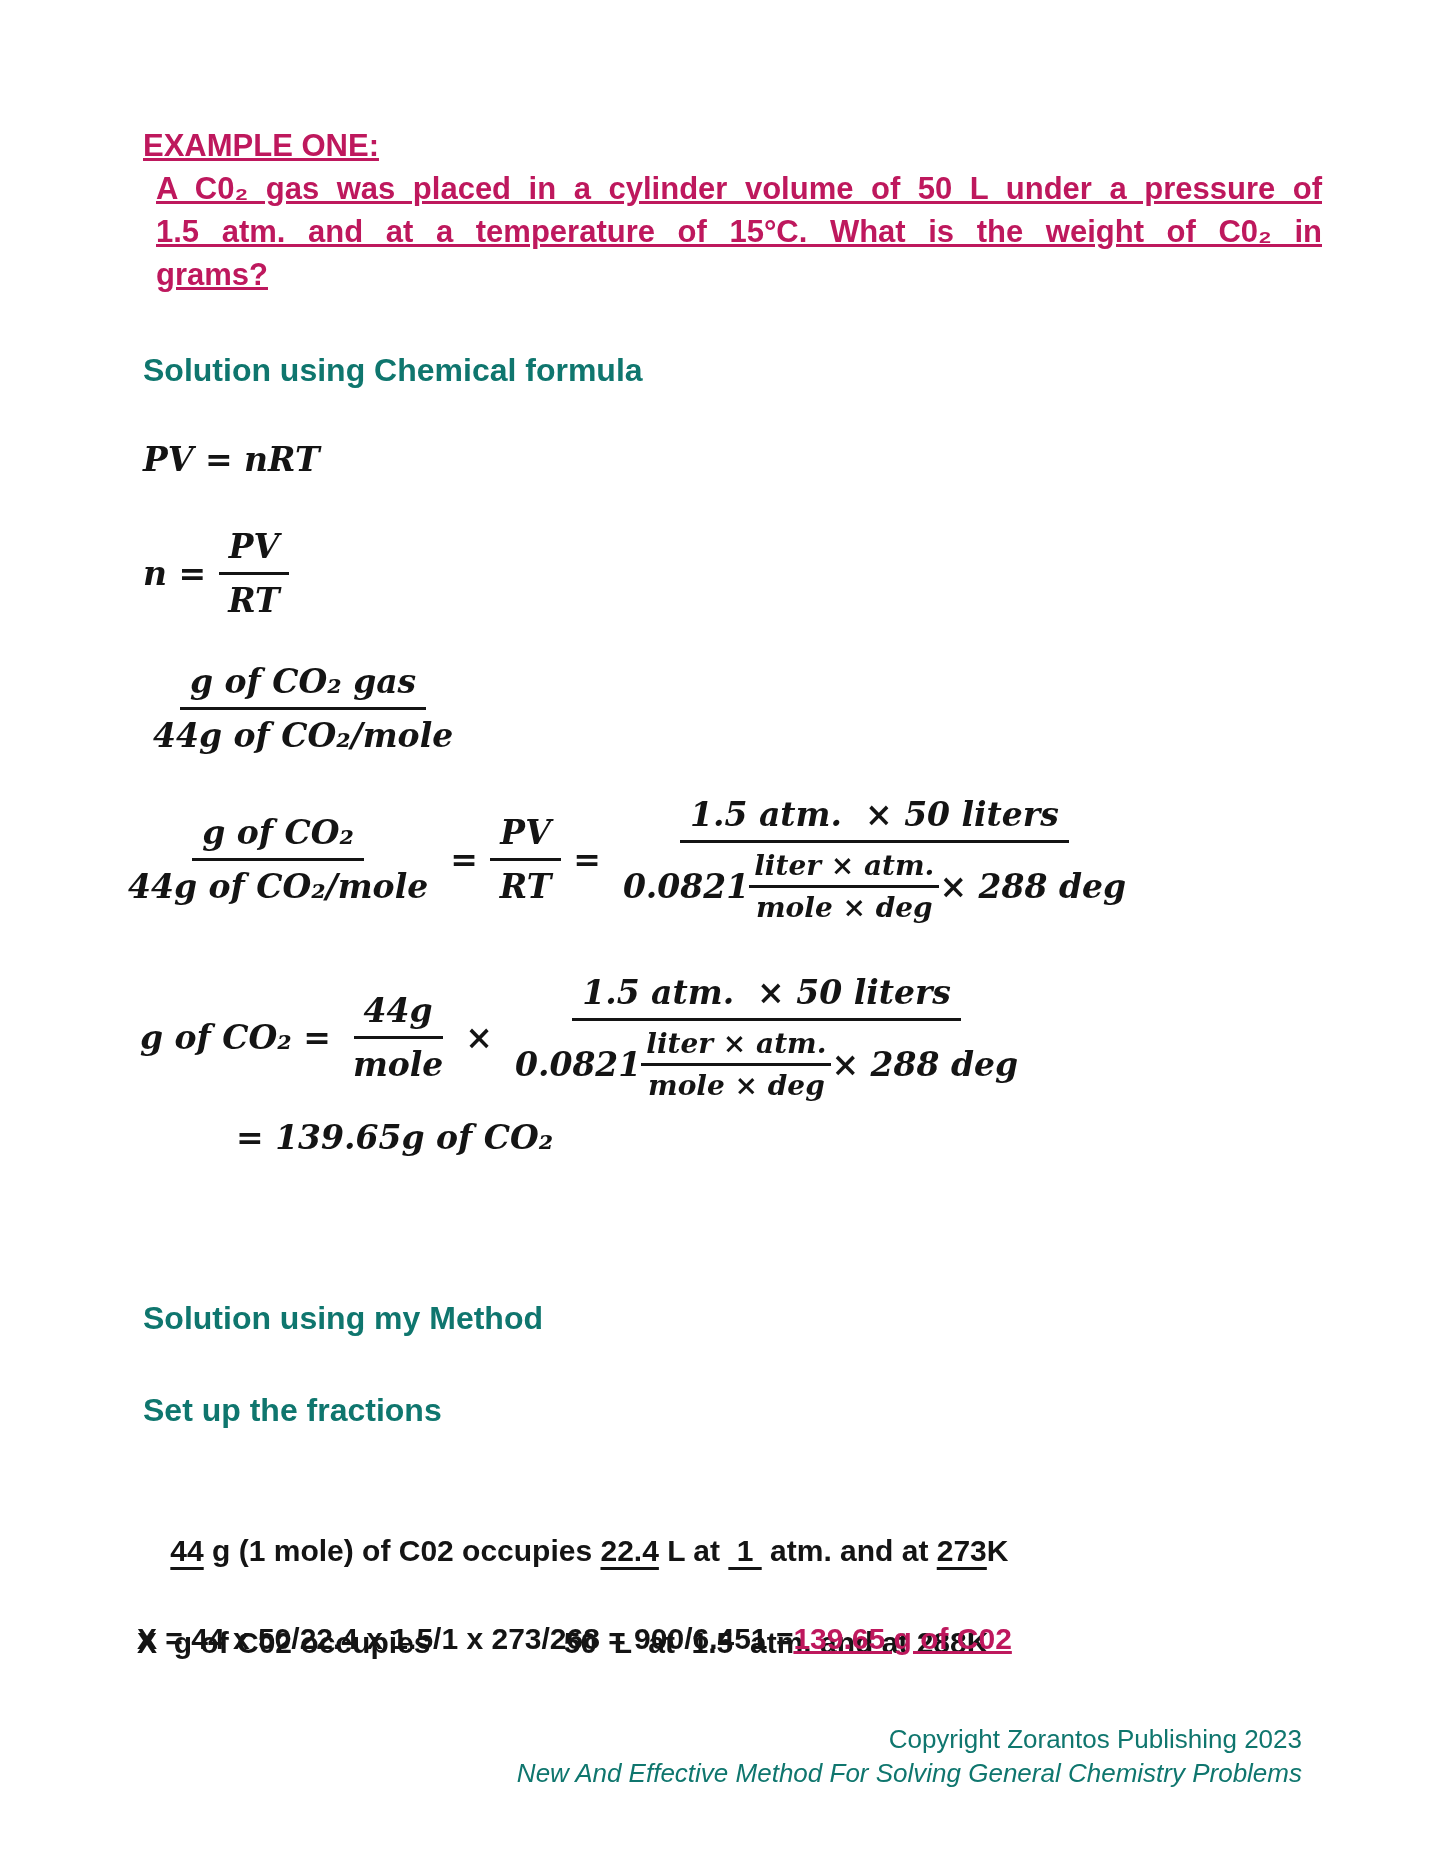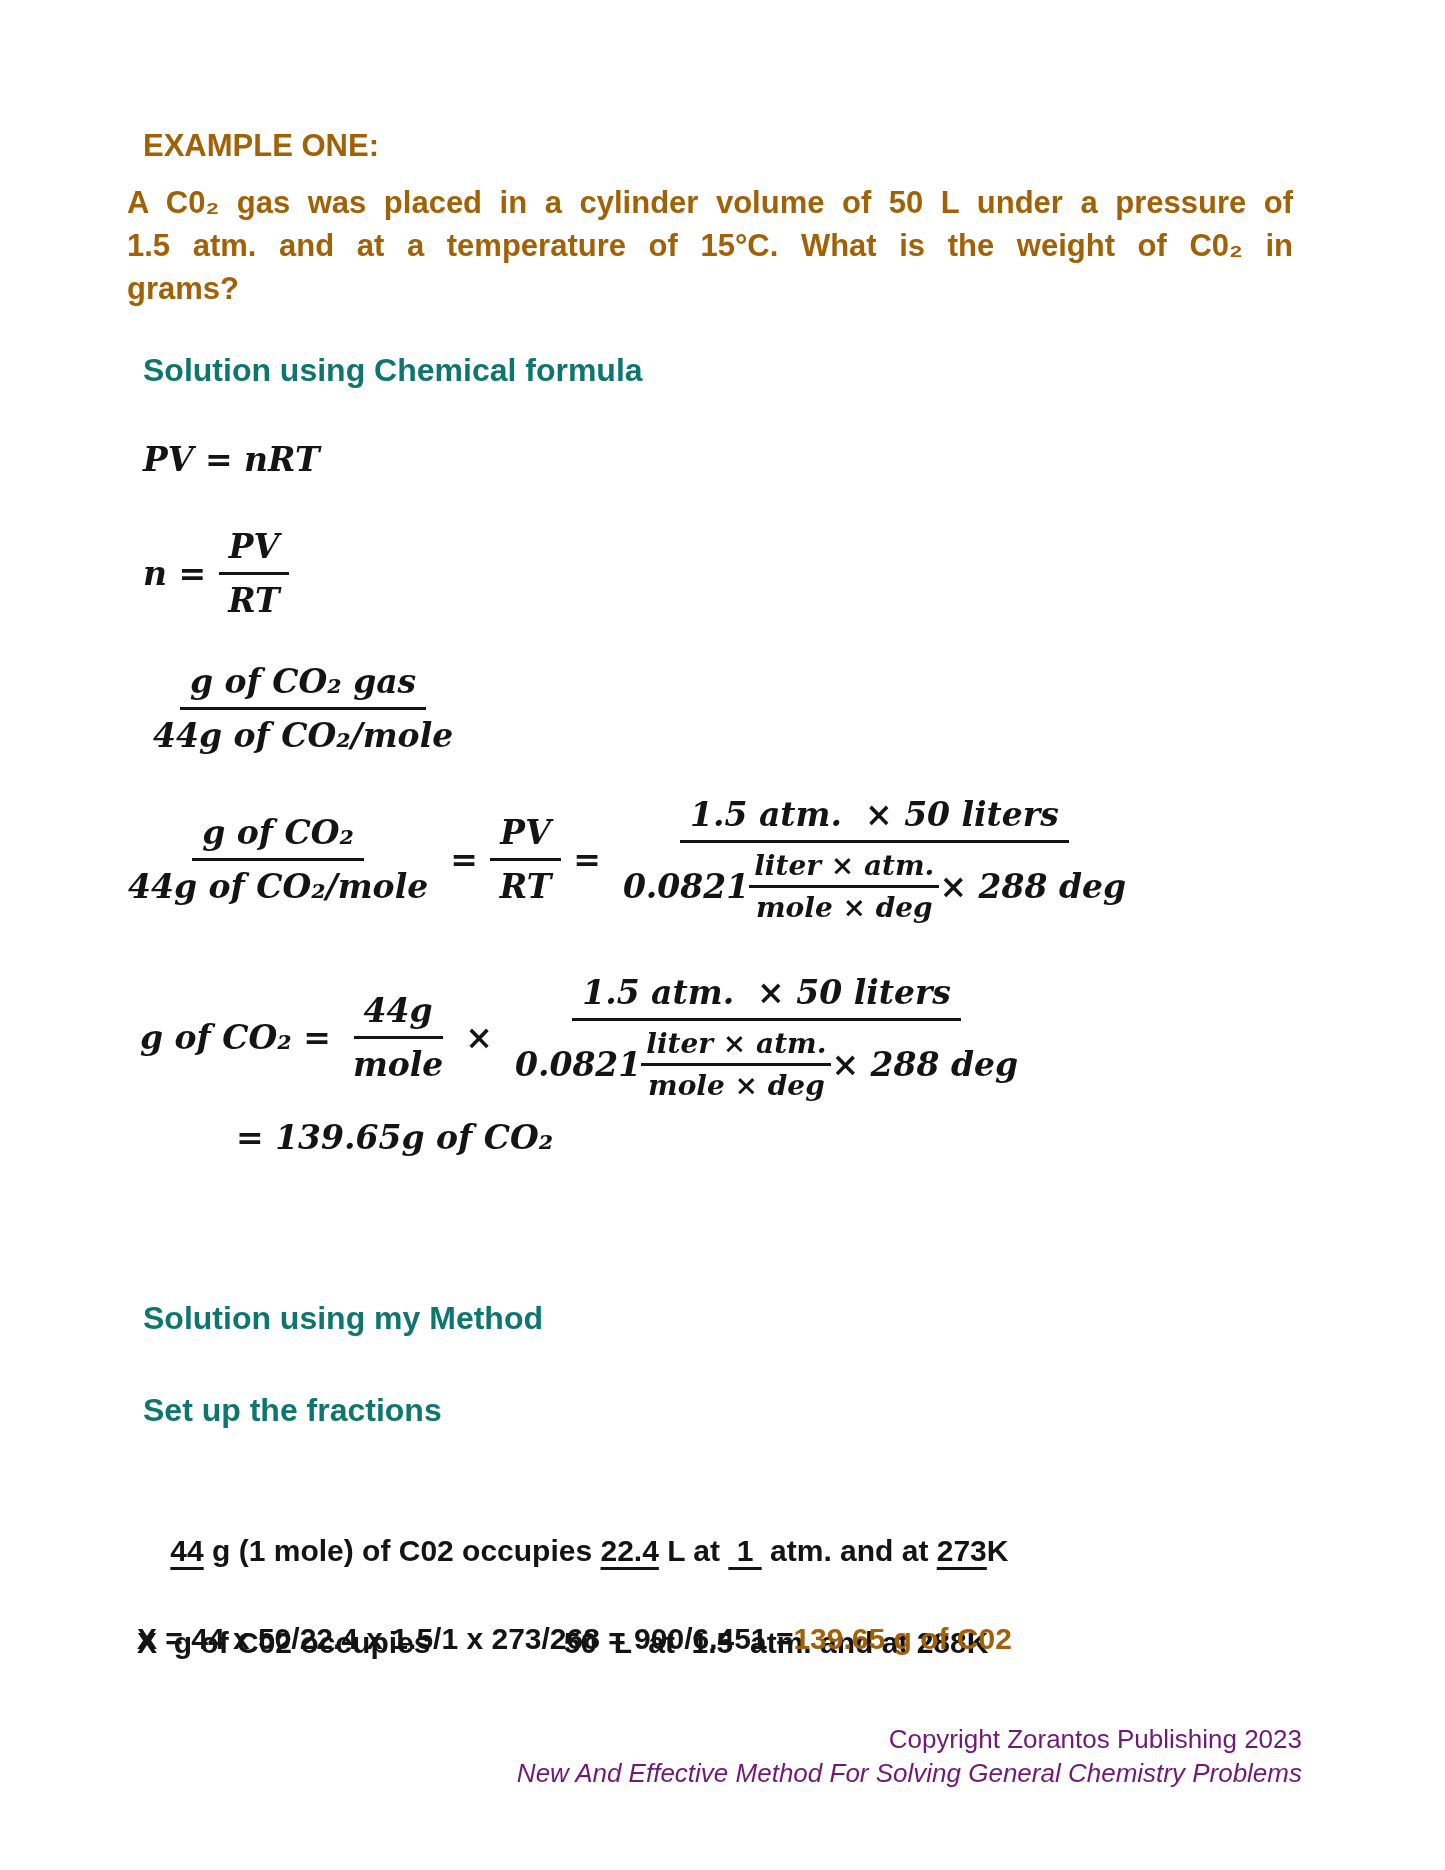--- a/index.html
+++ b/index.html
@@ -6,21 +6,21 @@
   body {
     position:relative;
     width:1445px; height:1870px;
     font-family:"Liberation Sans", sans-serif;
     color:#141414;
     overflow:hidden;
   }
   .abs { position:absolute; }
 
   
-  .red { color:#a16207; }
+  .red { color:#be185d;text-decoration:underline; }
   .b31 { font-weight:700; font-size:31px; line-height:43px; }
   .jline { text-align:justify; text-align-last:justify; }
 
   
   .sec-h { font-weight:700; font-size:32px; color:#0f766e; }
 
   
   .math { font-family:"DejaVu Serif", serif; font-weight:700; font-style:italic; font-size:33px; color:#141414; }
   .math span { white-space:pre; }
   .eqrow { display:flex; align-items:center; gap:12px; }
@@ -33,29 +33,29 @@
   .inner > .den { padding:3px 5px 0; }
   .result { margin-top:16px; padding-left:96px; }
 
   
   .b30 { font-weight:700; font-size:30px; color:#141414; }
   .lh46 { line-height:46px; }
   .pre { white-space:pre; }
   .ul { text-decoration:underline; text-decoration-thickness:3px; text-underline-offset:6px; white-space:pre;text-align:center; }
 
   
-  .footer { font-size:26px; line-height:34px; text-align:right; color:#701a75; }
+  .footer { font-size:26px; line-height:34px; text-align:right; color:#0f766e; }
   .it { font-style:italic; }
 </style>
 </head>
 <body>
 
 <div class="abs red b31" style="left:143px; top:124px;">EXAMPLE ONE:</div>
 
-<div class="abs red b31" style="left:127px; top:167px; width:1166px;margin-top:14px;">
+<div class="abs red b31" style="left:156px; top:167px; width:1166px;">
   <div class="jline">A C0₂ gas was placed in a cylinder volume of 50 L under a pressure of</div>
   <div class="jline">1.5 atm. and at a temperature of 15°C. What is the weight of C0₂ in</div>
   <div>grams?</div>
 </div>
 
 <div class="abs sec-h" style="left:143px; top:352px;">Solution using Chemical formula</div>
 
 <div class="abs math" style="left:143px; top:440px;">PV = nRT</div>
 
 <div class="abs math eqrow" style="left:143px; top:527px;">

